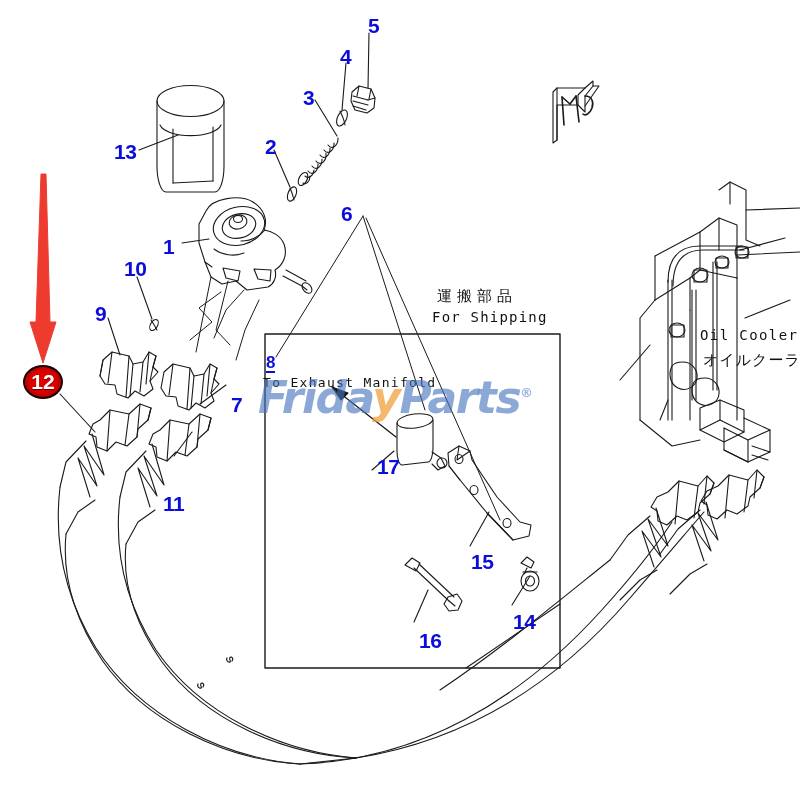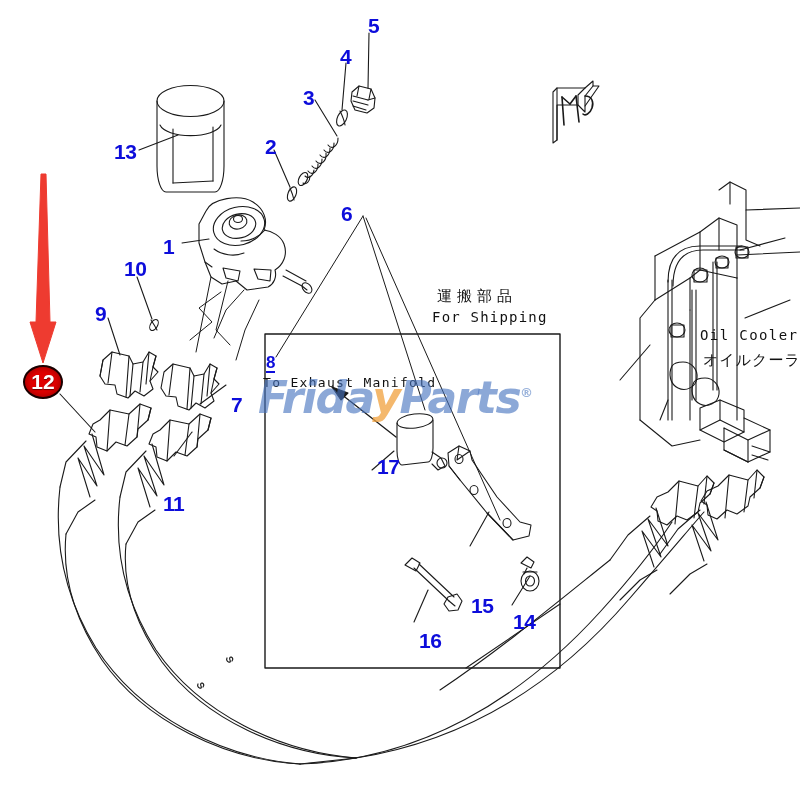--- a/index.html
+++ b/index.html
@@ -445,21 +445,21 @@
   <div class="callout" style="left:303px; top:87px;">3</div>
   <div class="callout" style="left:340px; top:46px;">4</div>
   <div class="callout" style="left:368px; top:15px;">5</div>
   <div class="callout" style="left:341px; top:203px;">6</div>
   <div class="callout" style="left:231px; top:394px;">7</div>
   <div class="callout" style="left:95px;  top:303px;">9</div>
   <div class="callout" style="left:124px; top:258px;">10</div>
   <div class="callout" style="left:163px; top:493px;">11</div>
   <div class="callout" style="left:114px; top:141px;">13</div>
   <div class="callout" style="left:513px; top:611px;">14</div>
-  <div class="callout" style="left:471px; top:551px;margin-top:44px;">15</div>
+  <div class="callout" style="left:471px; top:551px;">15</div>
   <div class="callout" style="left:419px; top:630px;">16</div>
   <div class="callout" style="left:377px; top:456px;">17</div>
 
   <div class="callout-8" style="left:266px; top:354px;">8</div>
 
   <svg style="position:absolute; left:0; top:0; width:800px; height:800px; pointer-events:none;">
     <g>
       <path d="M41,174 L46,174 L50,322 L56,322 L43,363 L30,322 L36,322 Z" fill="#ee3b30" stroke="#ee3b30" stroke-width="1"></path>
     </g>
   </svg>

